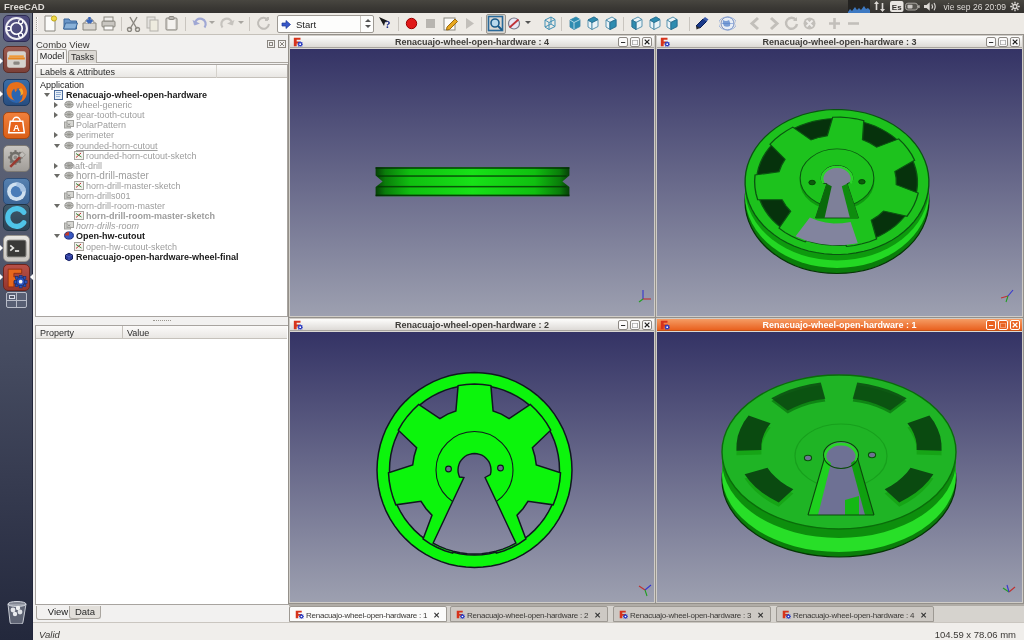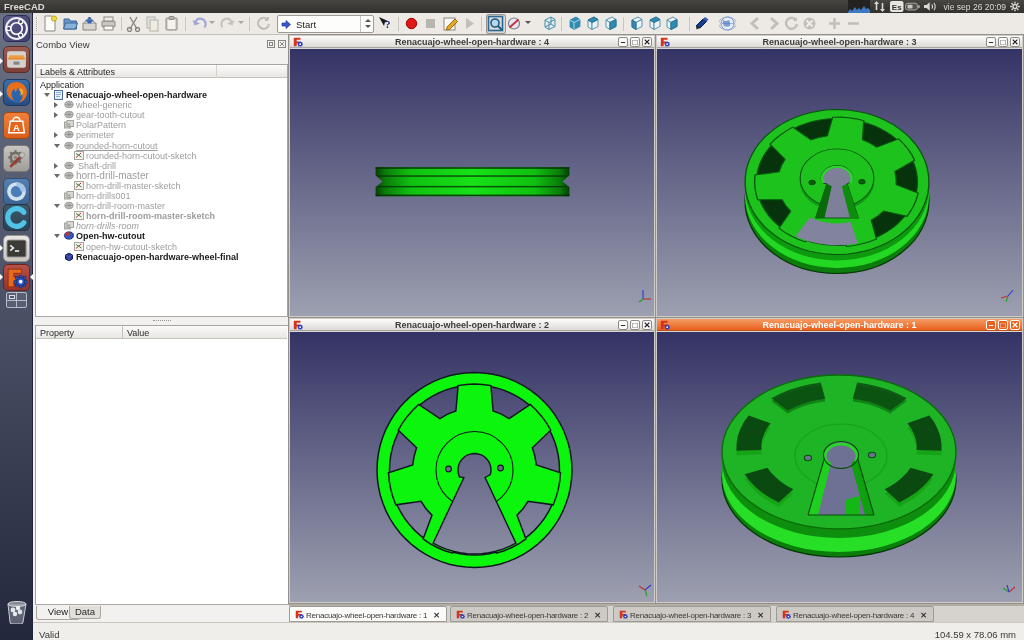--- a/index.html
+++ b/index.html
@@ -413,20 +413,24 @@
     </div>
   </div>
 <div id="leftpanel">
     <div class="abs" style="left:3px;top:4px;font-size:9.5px;color:#3a3835;">Combo View</div>
     <svg class="abs" style="right:3px;top:5px" width="19" height="8" viewBox="0 0 19 8">
 <rect x="0.5" y="0.5" width="7" height="7" fill="none" stroke="#8a8680" stroke-width="1"></rect>
 <rect x="2.5" y="2.5" width="3" height="3" fill="none" stroke="#8a8680" stroke-width="1"></rect>
 <rect x="11.5" y="0.5" width="7" height="7" fill="none" stroke="#8a8680" stroke-width="1"></rect>
 <path d="M13,2 L17,6 M17,2 L13,6" stroke="#8a8680" stroke-width="1"></path>
     </svg>
+    <div class="abs" style="left:2px;top:14px;width:254px;height:14px;border-bottom:1px solid #aaa6a0;">
+<div class="abs" style="left:2px;top:0;width:30px;height:14px;background:#f5f4f3;border:1px solid #aaa6a0;border-bottom:none;border-radius:2px 2px 0 0;text-align:center;font-size:9px;line-height:13px;color:#1a1a1a;">Model</div>
+<div class="abs" style="left:33px;top:1px;width:29px;height:13px;background:#dcd9d4;border:1px solid #aaa6a0;border-bottom:none;border-radius:2px 2px 0 0;text-align:center;font-size:9px;line-height:12px;color:#2a2a2a;">Tasks</div>
+</div>
     <div class="abs" style="left:2px;top:29px;width:253px;height:253px;background:#fff;border:1px solid #a8a4a0;">
 <div class="abs" style="left:0;top:0;width:251px;height:13px;background:linear-gradient(#fbfaf9,#e9e7e4);border-bottom:1px solid #c5c1bb;">
 <span style="position:absolute;left:4px;top:1.5px;font-size:9px;color:#2a2a2a;">Labels &amp; Attributes</span>
 <div class="abs" style="left:180px;top:0;width:1px;height:13px;background:#d5d2cc;"></div>
       </div>
       <div class="trow blk" style="left:4px;top:15px;font-size:9px;">Application</div>
       <div class="abs" style="left:8px;top:28px;width:0;height:0;border-top:4px solid #6a6a66;border-left:3.2px solid transparent;border-right:3.2px solid transparent;"></div>
       <div class="abs" style="left:18px;top:25px;">
         <svg width="9" height="10" viewBox="0 0 9 10">
           <rect x="0.5" y="0.5" width="8" height="9" fill="#e8f0f8" stroke="#4a6a9a"></rect>
@@ -482,21 +486,21 @@
         </svg>
       </div>
       <div class="trow " style="left:50px;top:85.6px;font-size:9px;font-weight:normal;">rounded-horn-cutout-sketch</div>
       <div class="abs" style="left:18px;top:97.69999999999999px;width:0;height:0;border-left:4px solid #6a6a66;border-top:3.2px solid transparent;border-bottom:3.2px solid transparent;"></div>
       <div class="abs" style="left:28px;top:95.69999999999999px;">
         <svg width="10" height="9" viewBox="0 0 10 9">
           <ellipse cx="5" cy="4.5" rx="4.2" ry="3.2" fill="#c6c6c4" stroke="#a2a2a0"></ellipse>
           <path d="M1,4.5 h8 M5,1.3 v6.4 M2.2,2.3 l5.6,4.4 M7.8,2.3 l-5.6,4.4" stroke="#8e8e86" stroke-width="0.7"></path>
         </svg>
       </div>
-      <div class="trow " style="left:42px;top:95.69999999999999px;font-size:9px;font-weight:normal;">Shaft-drill</div>
+      <div class="trow " style="left:28px;top:95.69999999999999px;font-size:9px;font-weight:normal;">Shaft-drill</div>
       <div class="abs" style="left:18px;top:108.79999999999998px;width:0;height:0;border-top:4px solid #6a6a66;border-left:3.2px solid transparent;border-right:3.2px solid transparent;"></div>
       <div class="abs" style="left:28px;top:105.79999999999998px;">
         <svg width="10" height="9" viewBox="0 0 10 9">
           <ellipse cx="5" cy="4.5" rx="4.2" ry="3.2" fill="#c6c6c4" stroke="#a2a2a0"></ellipse>
           <path d="M1,4.5 h8 M5,1.3 v6.4 M2.2,2.3 l5.6,4.4 M7.8,2.3 l-5.6,4.4" stroke="#8e8e86" stroke-width="0.7"></path>
         </svg>
       </div>
       <div class="trow " style="left:40px;top:105.79999999999998px;font-size:10px;font-weight:normal;">horn-drill-master</div>
       <div class="abs" style="left:38px;top:115.89999999999998px;">
         <svg width="10" height="9" viewBox="0 0 10 9">
@@ -899,14 +903,14 @@
             <rect x="10" y="10.1" width="1.2" height="1.2"></rect>
           </g>
 <circle cx="8.6" cy="8.6" r="1.1" fill="#fff"></circle>
 </svg>
       </span>
 <span class="abs" style="left:16px;top:2px;letter-spacing:-0.25px;">Renacuajo-wheel-open-hardware : 4</span>
 <span class="abs" style="right:6px;top:2px;font-weight:bold;color:#333;font-size:8px;">✕</span>
     </div>
   </div>
 <div id="statusbar">
-<span class="abs" style="left:6px;top:6px;">Valid</span>
+<span class="abs" style="left:6px;top:6px;font-style:italic;">Valid</span>
 <span class="abs" style="right:8px;top:6px;">104.59 x 78.06 mm</span>
 </div>
 </body></html>

